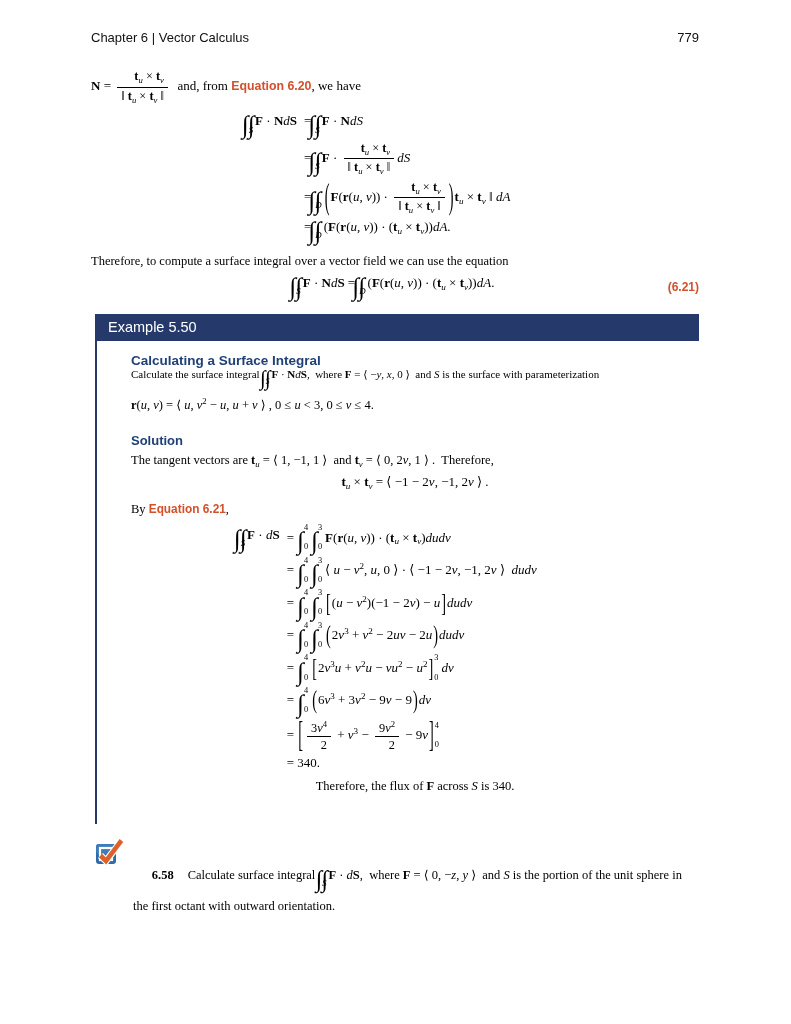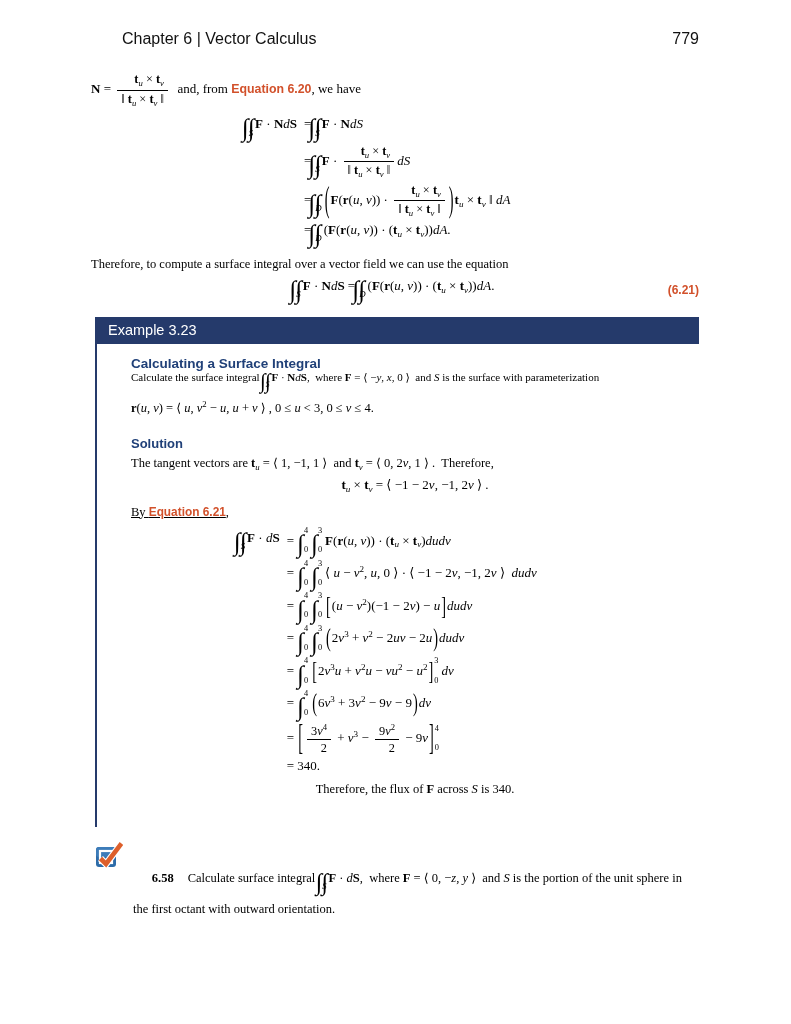--- a/index.html
+++ b/index.html
@@ -7,21 +7,21 @@
   .page {
     position:relative; width:791px; height:1024px; background:#fff;
     overflow:hidden;
     font-family:"Liberation Serif","DejaVu Serif",serif;
     color:#000;
   }
   .content { padding:30px 92px 0 91px; }
 
   
   .hdr { display:flex; justify-content:space-between; align-items:baseline;
-         font-family:"Liberation Sans","DejaVu Sans",sans-serif; font-size:16px; color:#111;margin-left:31px; }
+         font-family:"Liberation Sans","DejaVu Sans",sans-serif; font-size:13px; color:#111; }
 
   
   .math { font-family:"Liberation Serif","DejaVu Serif","DejaVu Sans",serif; white-space:pre-wrap; }
   .mi  { font-style:italic; }
   .mb  { font-weight:bold; }
   .msub  { font-size:0.70em; font-style:italic; vertical-align:-0.30em; }
   .misub { font-size:0.68em; font-style:italic; vertical-align:-0.85em; margin-right:2px; }
   .msup  { font-size:0.70em; vertical-align:0.55em; }
   .mbig  { font-size:1.9em; line-height:1; display:inline-block; vertical-align:-0.33em; }
   .miint .i2 { margin-left:-0.52em; }
@@ -58,21 +58,21 @@
             font-size:14.5px; }
   .ex-body { border-left:2px solid #253a6b; padding:12px 0 30px 34px; }
   .ex-title { font-family:"Liberation Sans","DejaVu Sans",sans-serif; font-weight:bold;
               font-size:13.5px; color:#204078; }
   .prob { font-size:11px; }
   .prob2 { margin-top:8px; font-size:12.5px; }
   .sol-h { margin-top:20px; font-family:"Liberation Sans","DejaVu Sans",sans-serif;
            font-weight:bold; font-size:13px; color:#204078; }
   .sol1 { margin-top:4px; font-size:12.5px; }
   .centered-eq { margin-top:5px; text-align:center; font-size:13px; }
-  .byline { margin-top:11px; font-size:12.5px;text-decoration:underline; }
+  .byline { margin-top:11px; font-size:12.5px; }
   .d2 { margin-left:109px; margin-top:8px; }
   .flux { margin-top:8px; font-size:12.5px;text-align:center; }
 
   
   .checkpoint { display:flex; align-items:flex-start; margin:12px 92px 0 95px; }
   .chk-icon { flex:0 0 auto; margin-right:10px; margin-top:2px; }
   .chk-text { font-size:12.5px; line-height:2.1; }
   .chk-num { font-weight:bold; margin-right:14px; }
 </style>
 </head>
@@ -102,21 +102,21 @@
     <p class="body-text">Therefore, to compute a surface integral over a vector field we can use the equation</p>
 
     <div class="eqnum-line">
       <span class="math"><span class="mbig miint"><span class="i1">∫</span><span class="i2">∫</span></span><span class="misub">S</span><span class="mb">F</span> · <span class="mb">N</span><span class="mi">d</span><span class="mb">S</span> = <span class="mbig miint"><span class="i1">∫</span><span class="i2">∫</span></span><span class="misub">D</span>(<span class="mb">F</span>(<span class="mb">r</span>(<span class="mi">u</span>, <span class="mi">v</span>)) · (<span class="mb">t</span><span class="msub">u</span> × <span class="mb">t</span><span class="msub">v</span>))<span class="mi">dA</span>.</span>
       <span class="eq-tag">(6.21)</span>
     </div>
 
   </div>
 
   <div class="example">
-    <div class="banner">Example 3.23</div>
+    <div class="banner">Example 5.50</div>
     <div class="ex-body">
       <div class="ex-title">Calculating a Surface Integral</div>
       <p class="prob math">Calculate the surface integral &nbsp;<span class="mbig miint"><span class="i1">∫</span><span class="i2">∫</span></span><span class="misub">S</span><span class="mb">F</span> · <span class="mb">N</span><span class="mi">d</span><span class="mb">S</span>, &nbsp;where <span class="mb">F</span> = ⟨ −<span class="mi">y</span>, <span class="mi">x</span>, 0 ⟩ &nbsp;and <span class="mi">S</span> is the surface with parameterization</p>
       <p class="prob2 math"><span class="mb">r</span>(<span class="mi">u</span>, <span class="mi">v</span>) = ⟨ <span class="mi">u</span>, <span class="mi">v</span><span class="msup">2</span> − <span class="mi">u</span>, <span class="mi">u</span> + <span class="mi">v</span> ⟩ , 0 ≤ <span class="mi">u</span> &lt; 3, 0 ≤ <span class="mi">v</span> ≤ 4.</p>
       <div class="sol-h">Solution</div>
       <p class="sol1 math">The tangent vectors are <span class="mb">t</span><span class="msub">u</span> = ⟨ 1, −1, 1 ⟩ &nbsp;and <span class="mb">t</span><span class="msub">v</span> = ⟨ 0, 2<span class="mi">v</span>, 1 ⟩ . &nbsp;Therefore,</p>
       <div class="centered-eq math"><span class="mb">t</span><span class="msub">u</span> × <span class="mb">t</span><span class="msub">v</span> = ⟨ −1 − 2<span class="mi">v</span>, −1, 2<span class="mi">v</span> ⟩ .</div>
       <p class="byline math">By <span class="mlink">Equation 6.21</span>,</p>
 
       <div class="deriv d2 math">

